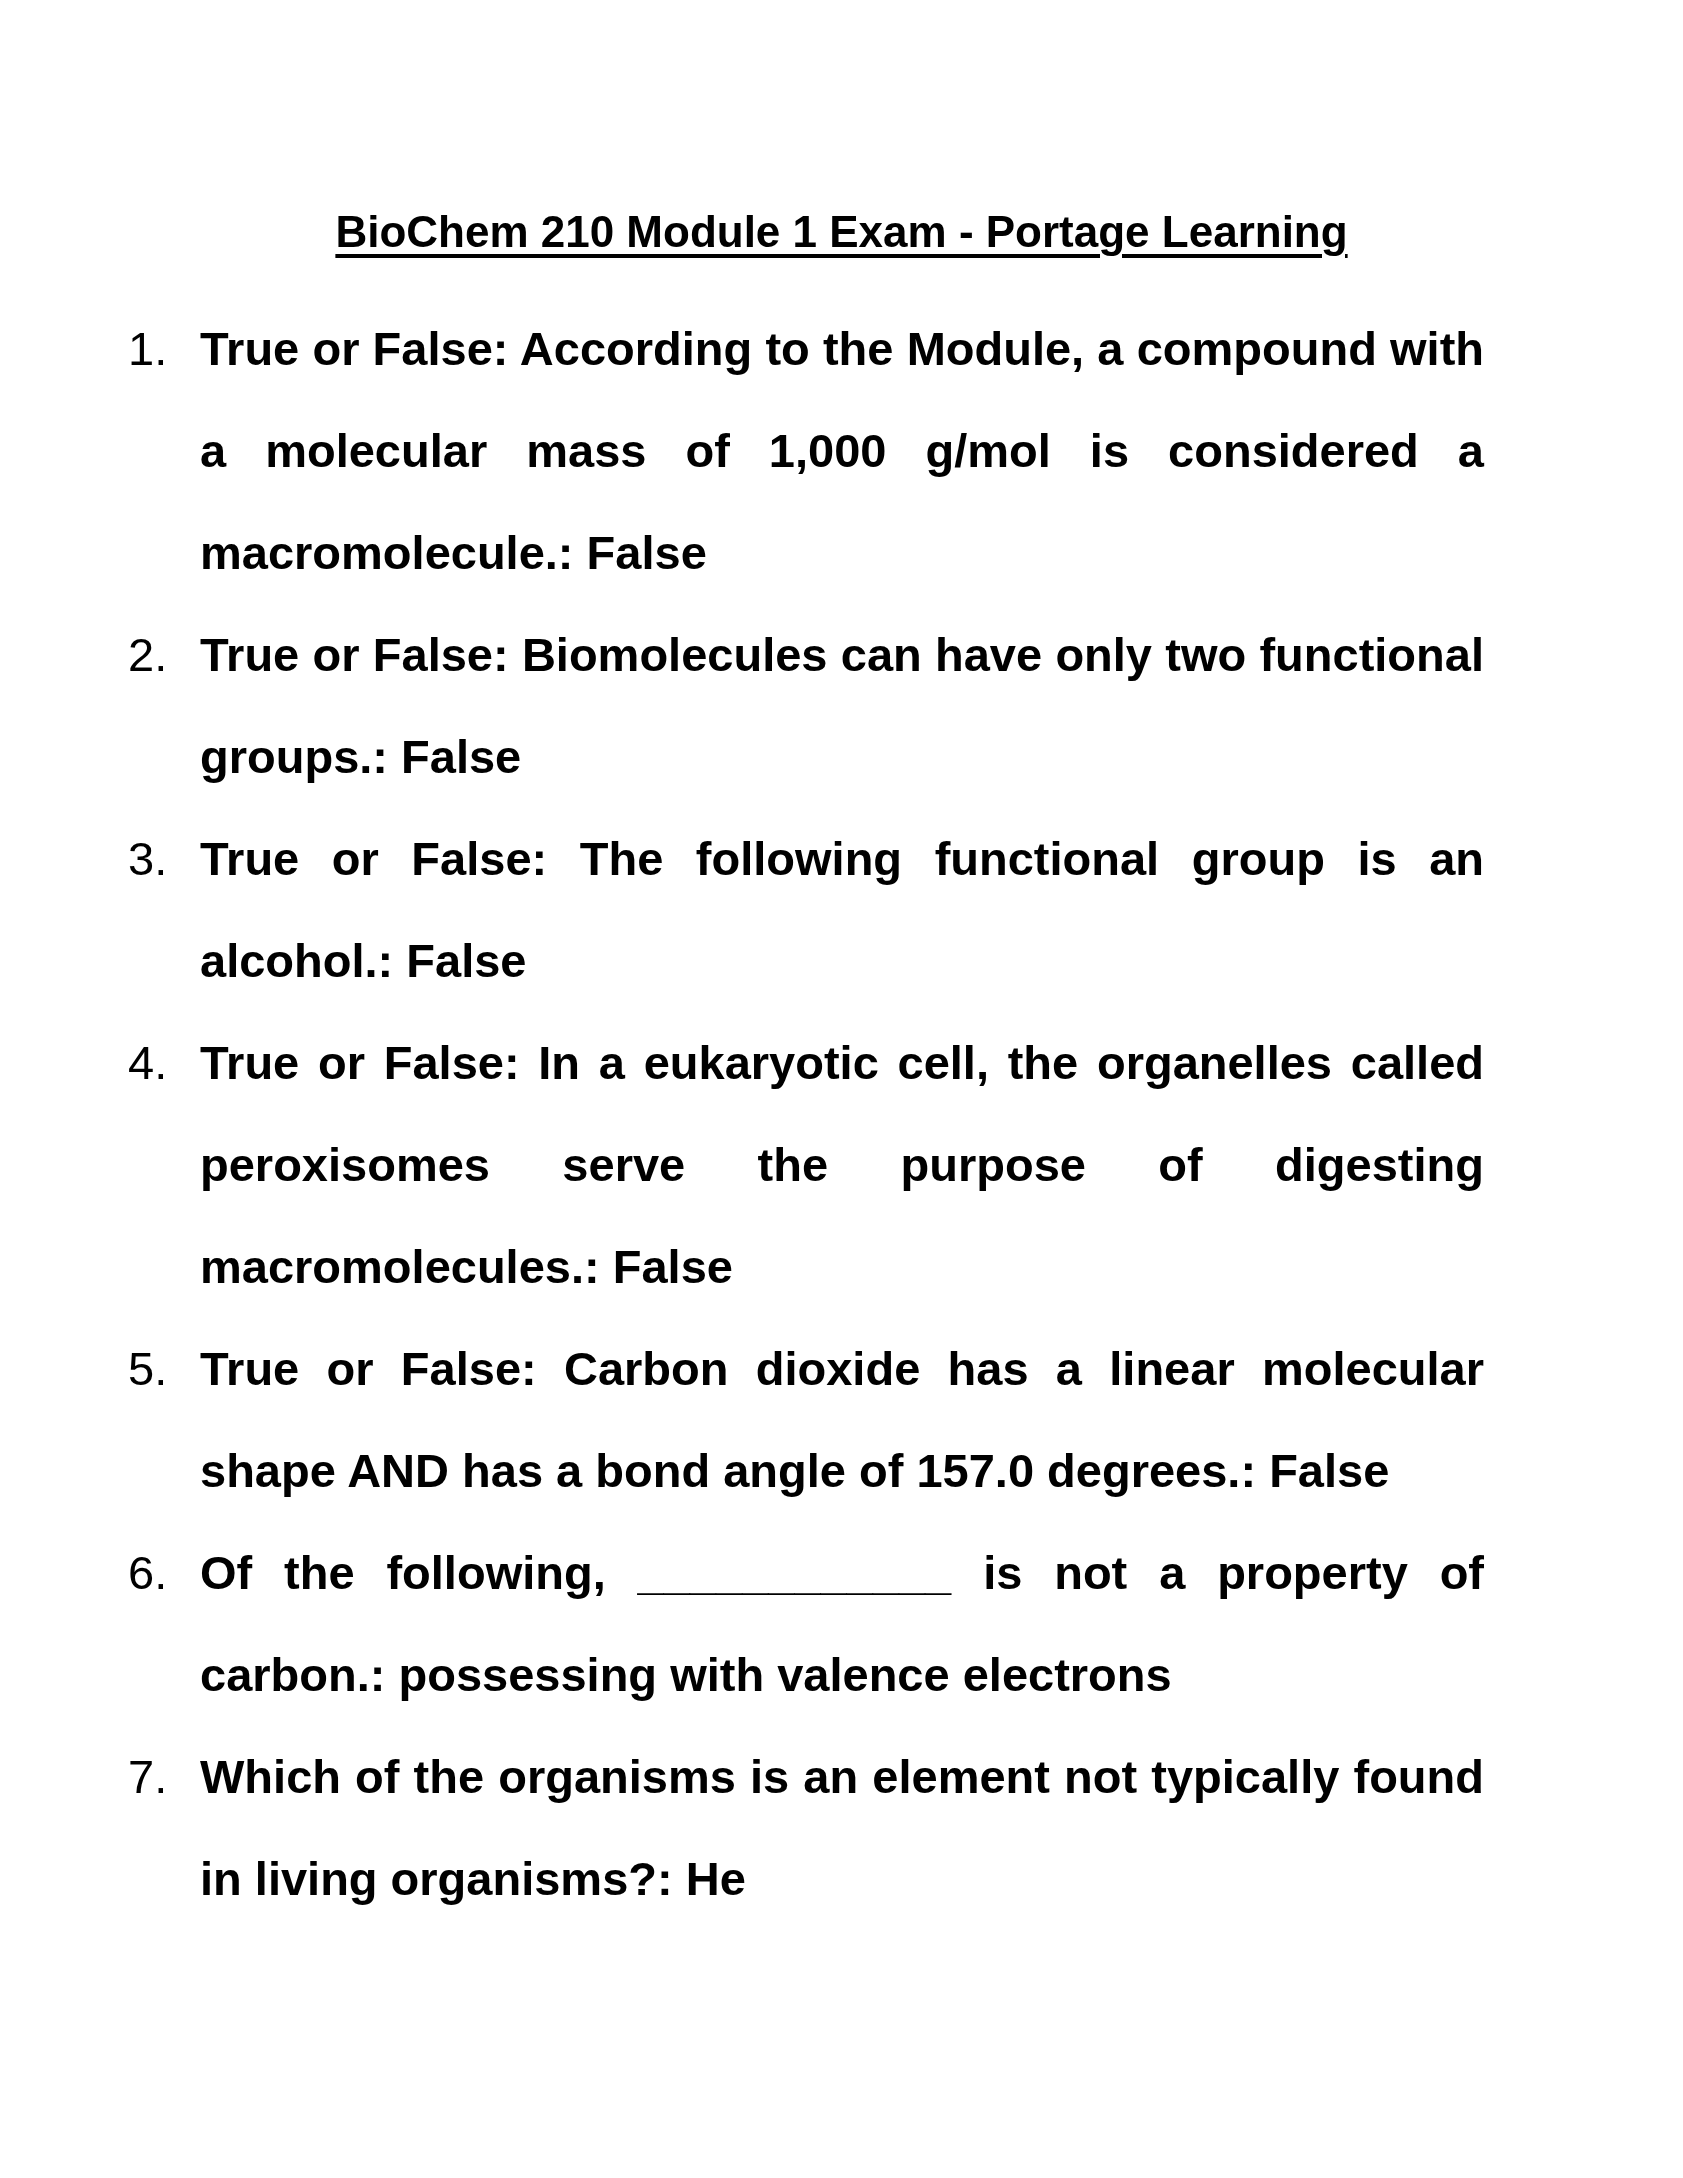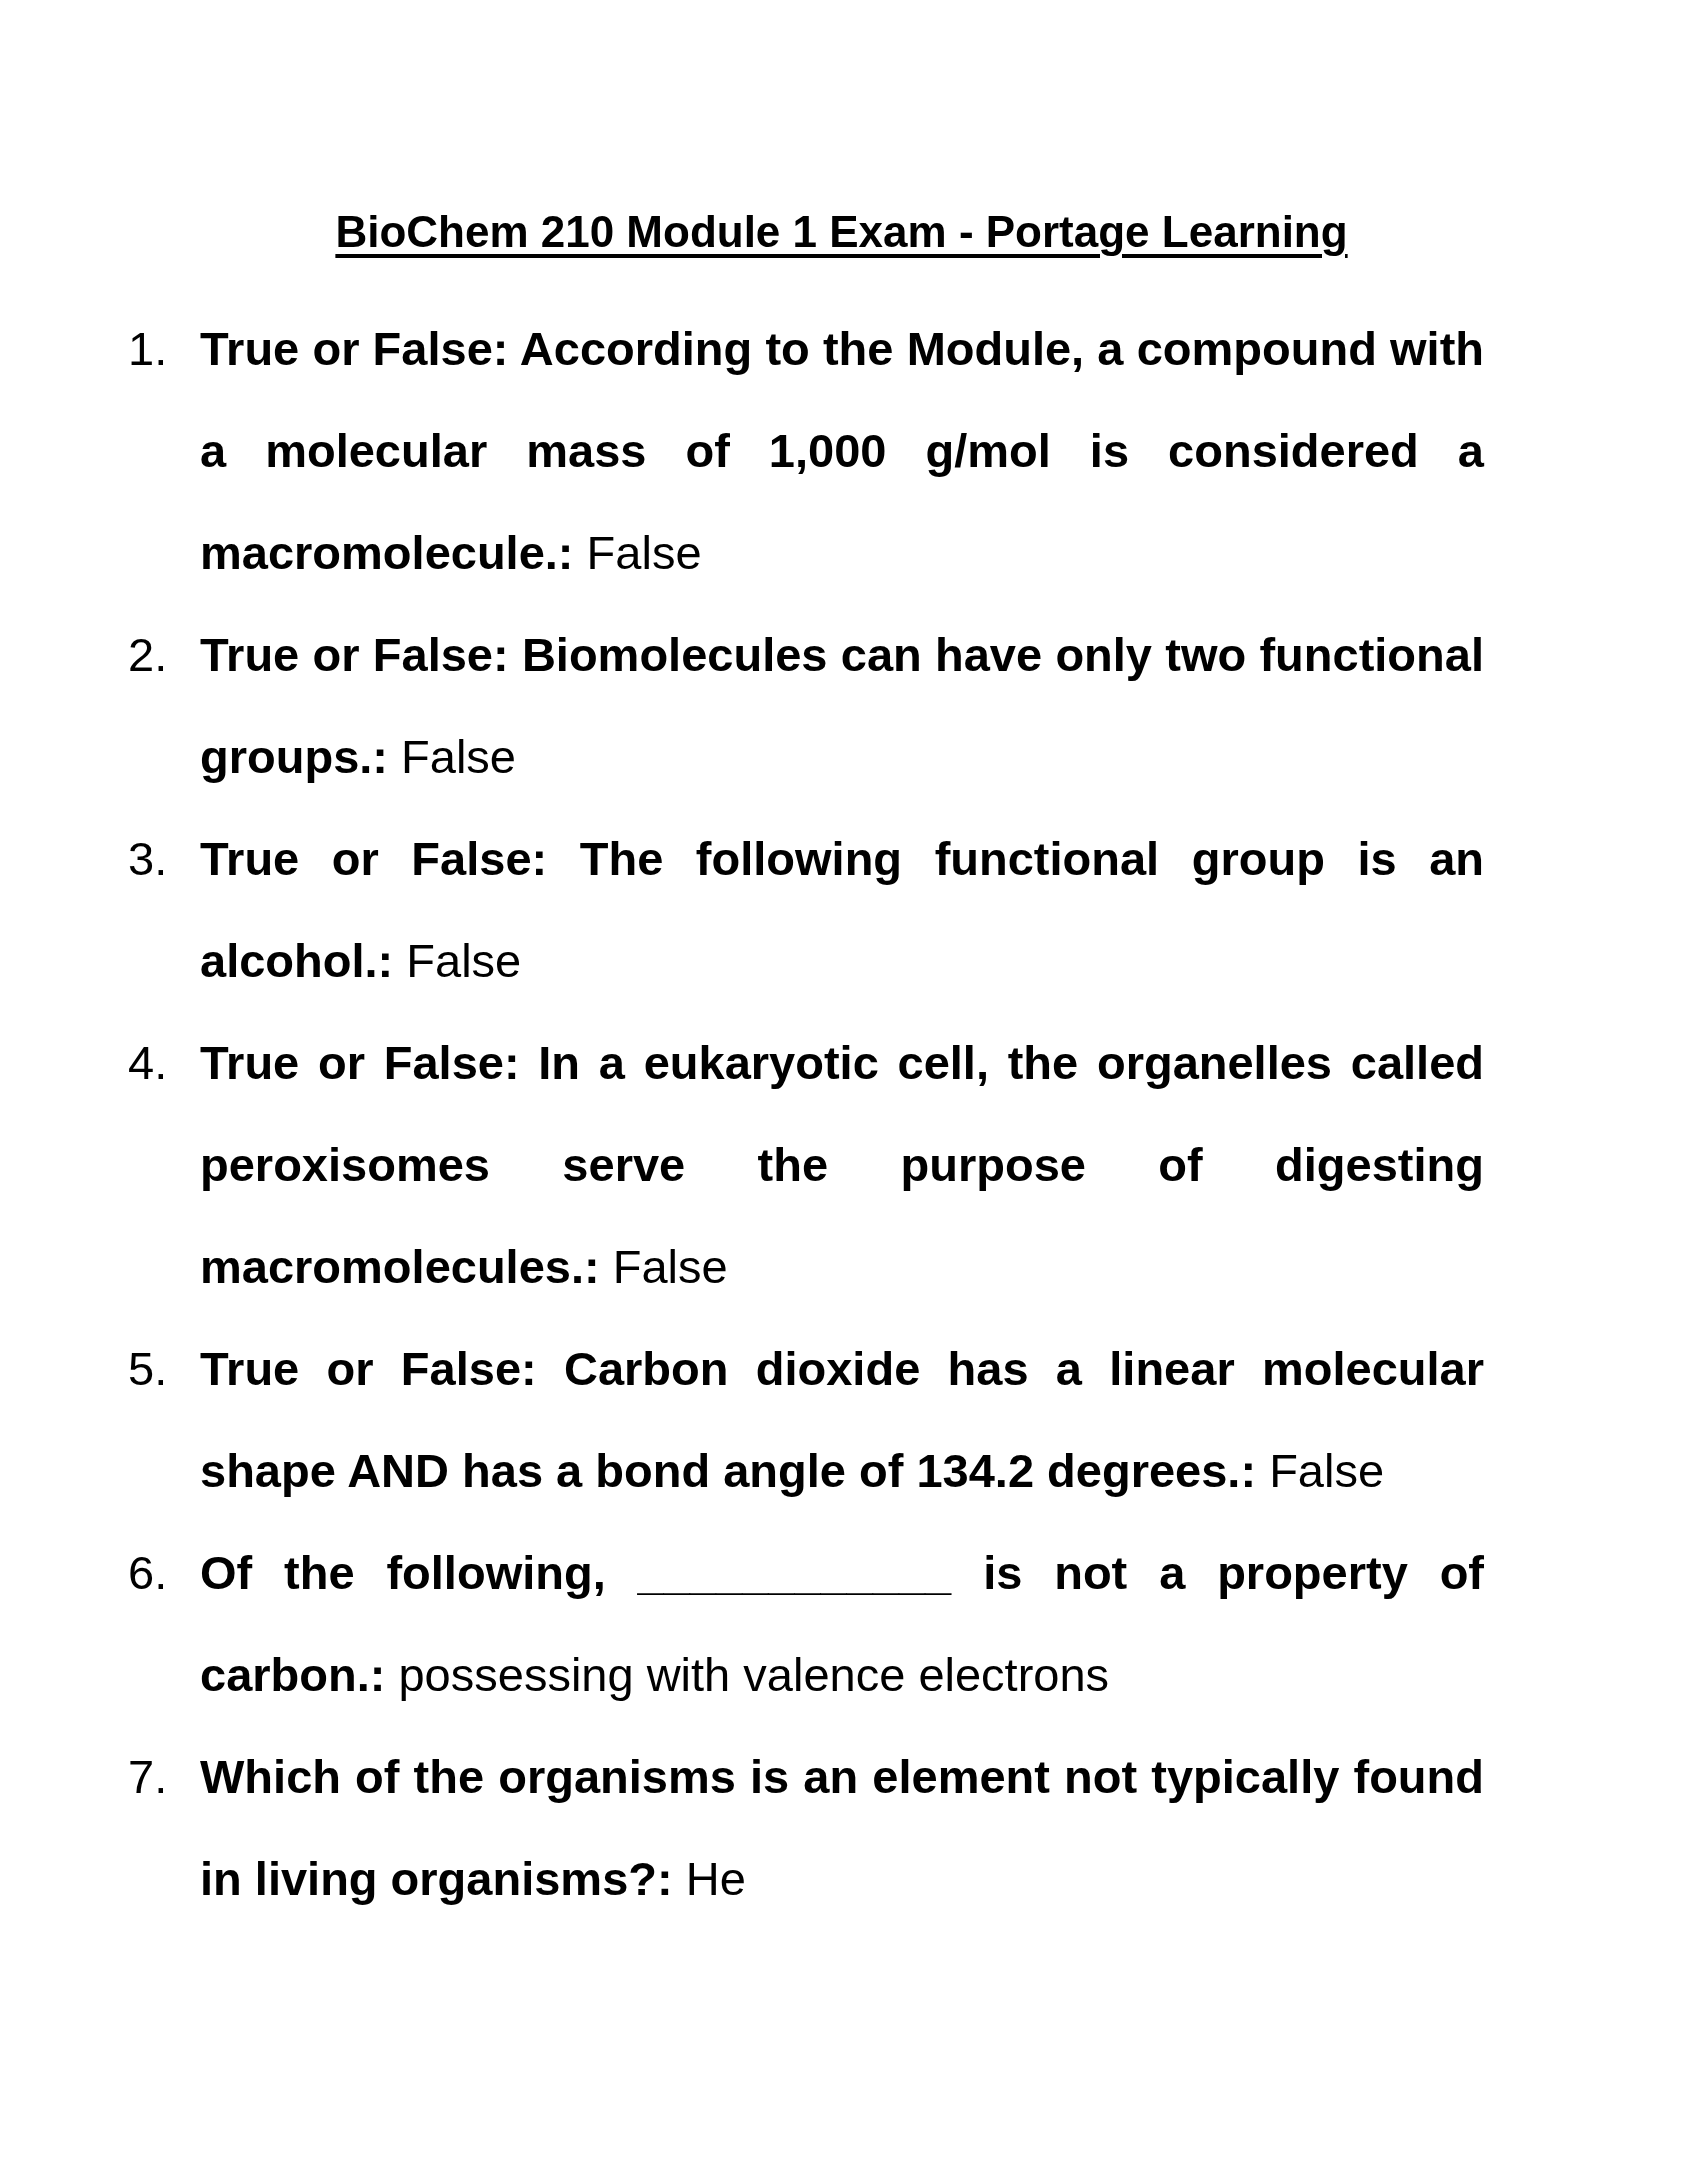--- a/index.html
+++ b/index.html
@@ -60,21 +60,21 @@
   .qnum {
     position: absolute;
     left: -72px;
     top: 0;
     font-weight: normal;
   }
   .qtext {
     font-weight: bold;
   }
   .qanswer {
-    font-weight: normal;
+    font-weight: bold;
     margin-top: 48px;
   }
 </style>
 </head>
 <body>
 
 <div class="page">
 
   <h1 class="title"><span>BioChem 210 Module 1 Exam - Portage Learning</span></h1>
 
@@ -94,21 +94,21 @@
       <span class="qtext">True or False: The following functional group is an alcohol.:</span>
       <span class="qanswer">False</span>
     </li>
     <li class="qitem">
       <span class="qnum">4.</span>
       <span class="qtext">True or False: In a eukaryotic cell, the organelles called peroxisomes serve the purpose of digesting macromolecules.:</span>
       <span class="qanswer">False</span>
     </li>
     <li class="qitem">
       <span class="qnum">5.</span>
-      <span class="qtext">True or False: Carbon dioxide has a linear molecular shape AND has a bond angle of 134.2 degrees.:</span>
+      <span class="qtext">True or False: Carbon dioxide has a linear molecular shape AND has a bond angle of 157.0 degrees.:</span>
       <span class="qanswer">False</span>
     </li>
     <li class="qitem">
       <span class="qnum">6.</span>
       <span class="qtext">Of the following, ____________ is not a property of carbon.:</span>
       <span class="qanswer">possessing with valence electrons</span>
     </li>
     <li class="qitem">
       <span class="qnum">7.</span>
       <span class="qtext">Which of the organisms is an element not typically found in living organisms?:</span>

